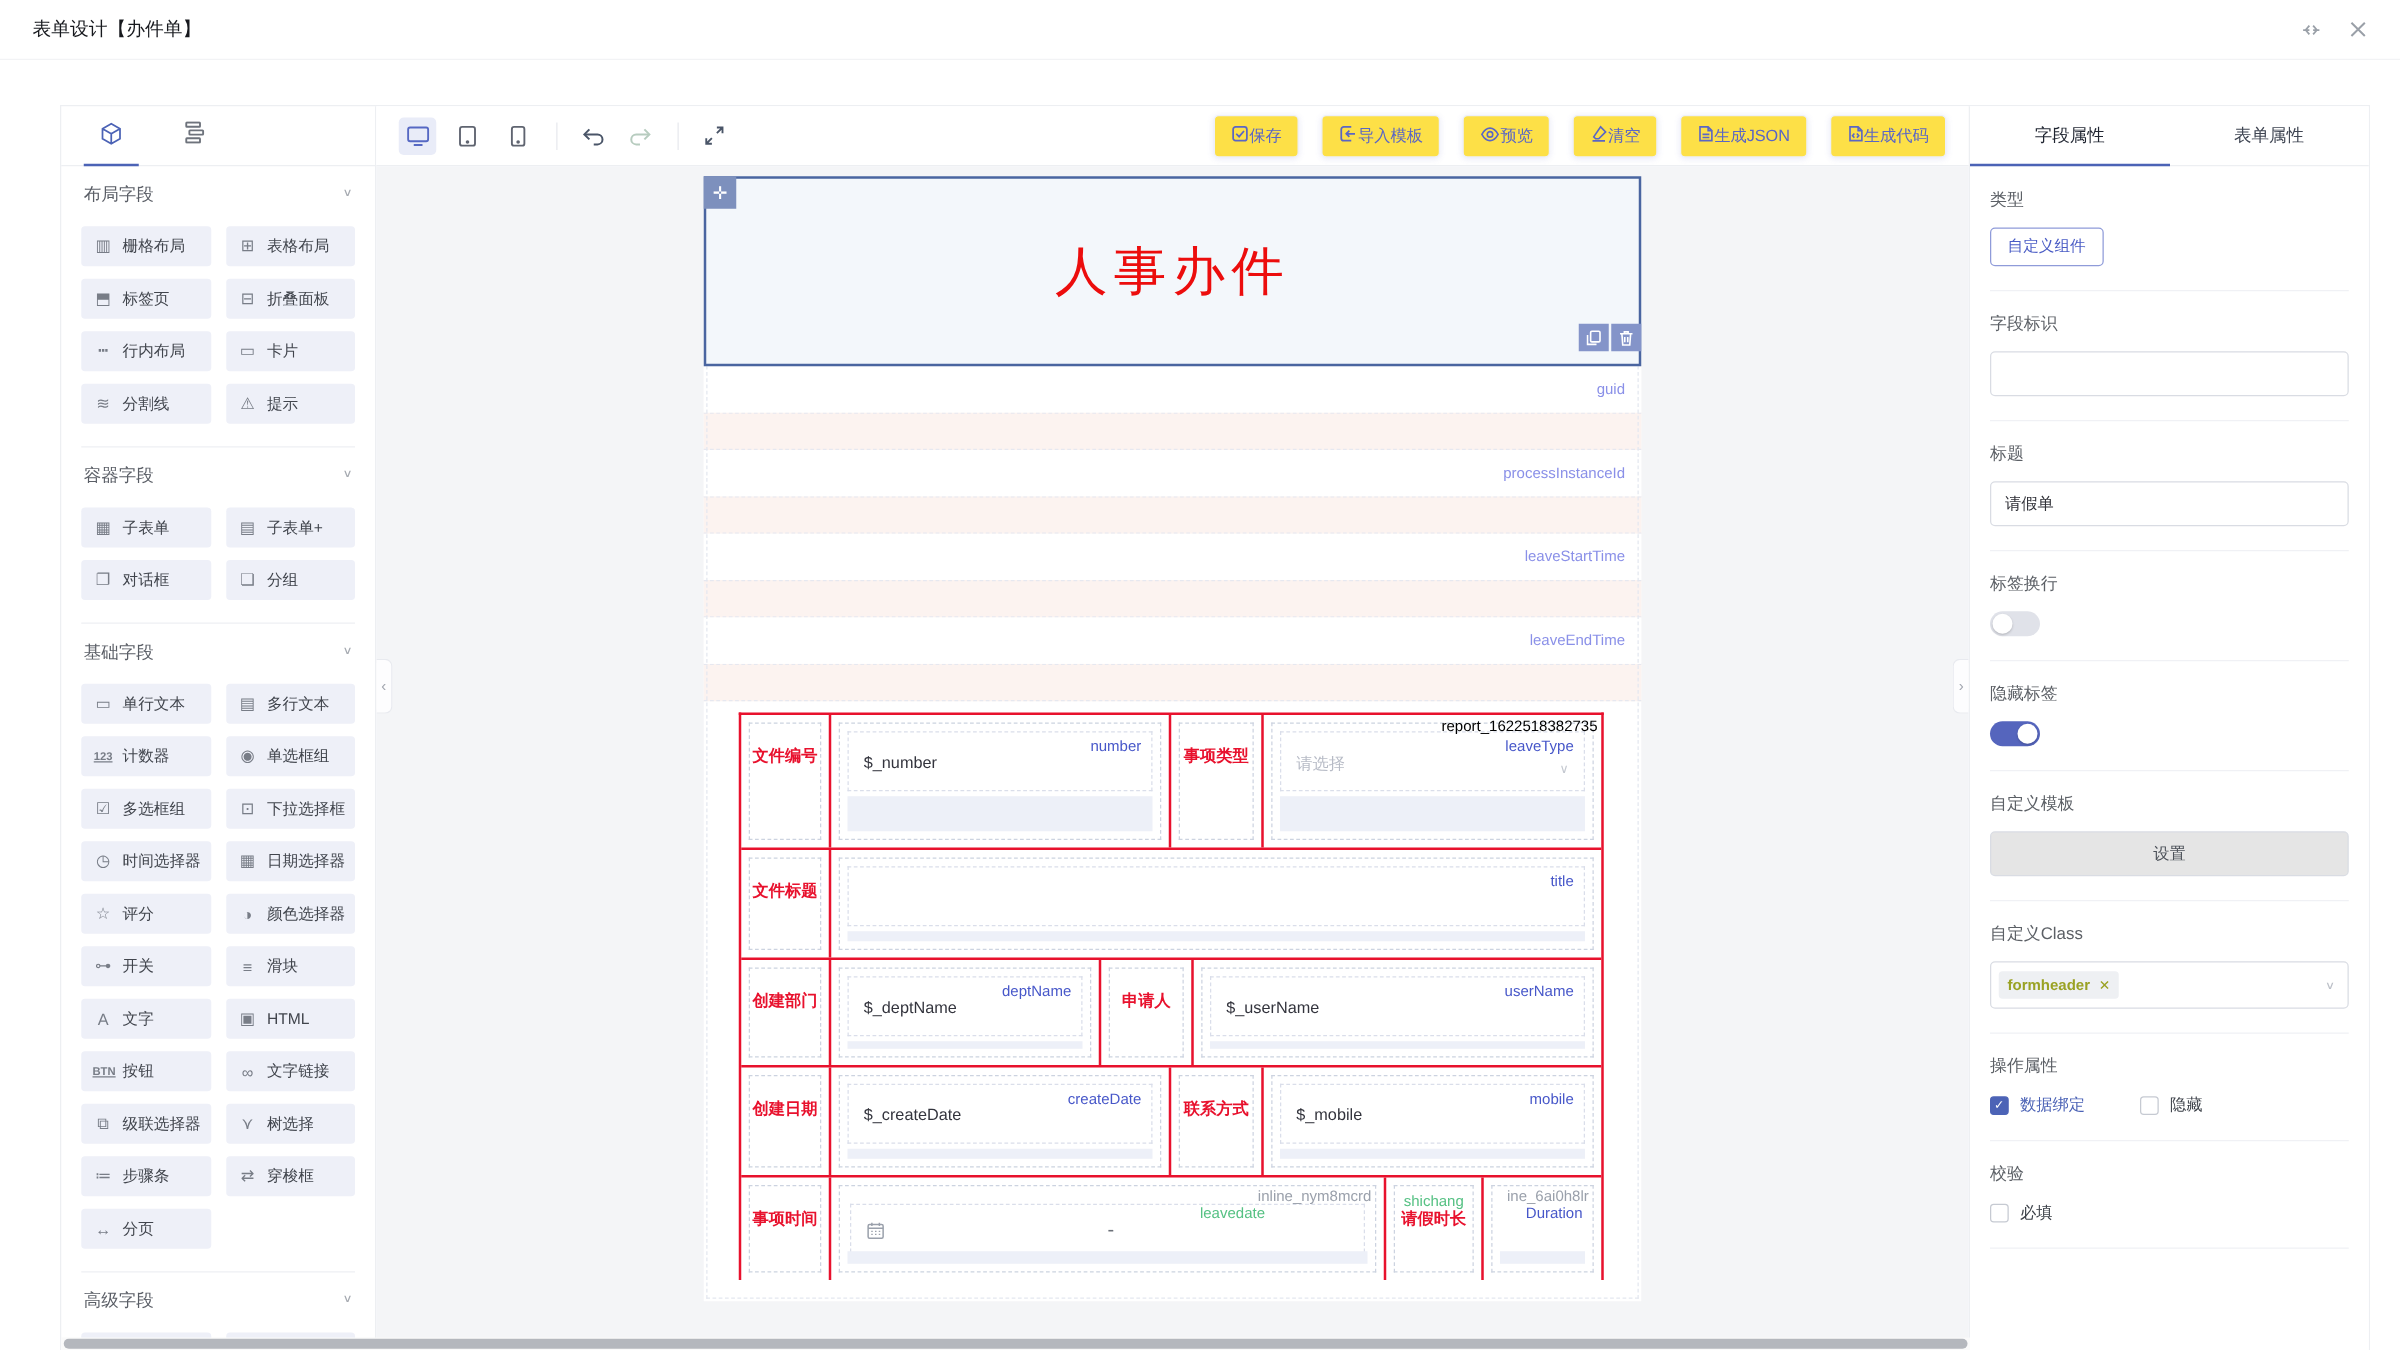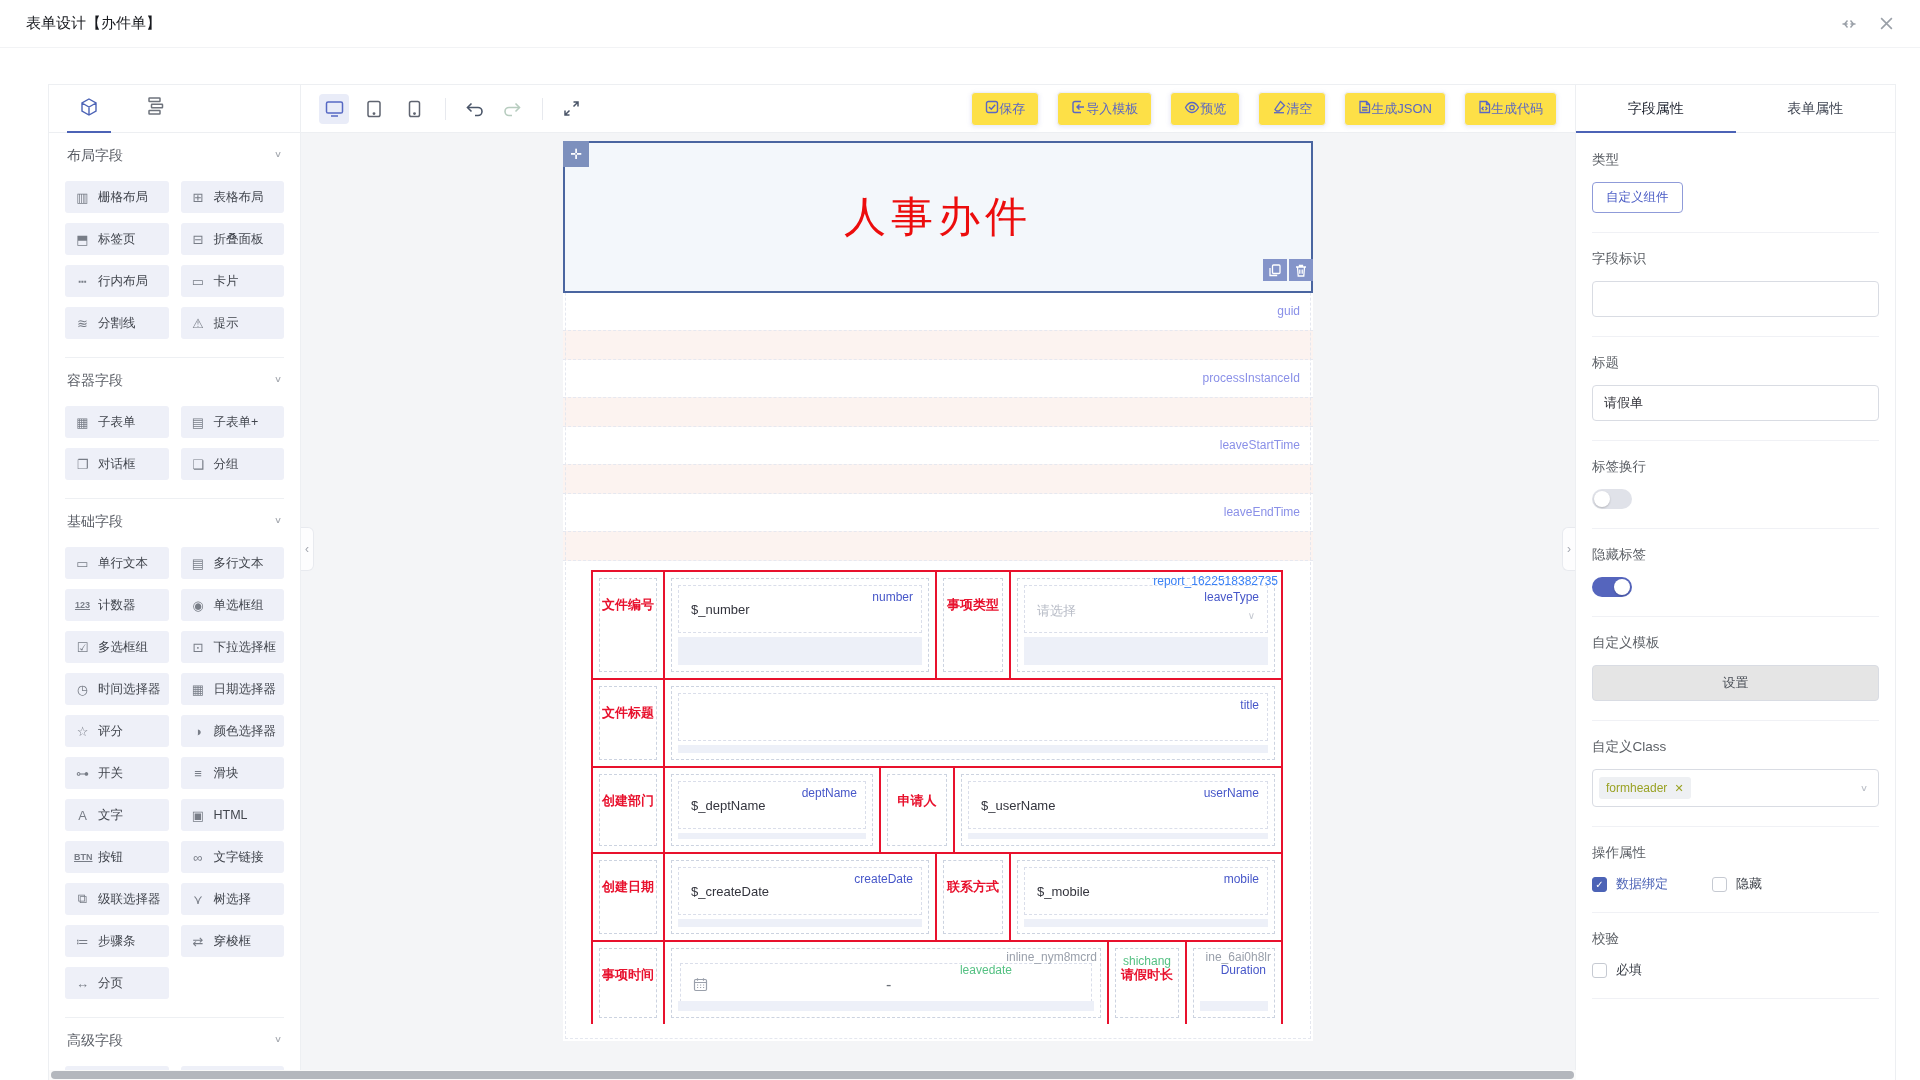--- a/index.html
+++ b/index.html
@@ -74,21 +74,21 @@
     align-items:center; justify-content:center; cursor:pointer; }
   .form-title { font-size:42px; color:#ec0d0d; letter-spacing:5px; font-weight:500; }
 
   
   .hfield { position:relative; height:37px; background:#fff; }
   .hfield .fname { position:absolute; right:13px; top:11px; font-size:12px; color:#8a90e8; }
   .hspacer { height:30px; background:#fcf3f0; border-top:1px dashed #e6e8f0; border-bottom:1px dashed #e6e8f0; }
 
   
   .rtable { position:relative; margin:9px 30px 0 28px; border:2px solid #e8112d; border-bottom:none; }
-  .report-id { position:absolute; top:2px; right:3px; font-size:12px; color:#3b82f6; z-index:4; }
+  .report-id { position:absolute; top:2px; right:3px; font-size:12px; color:#000000; z-index:4; }
   .trow { display:flex; border-bottom:2px solid #e8112d; }
   .trow:last-child { border-bottom:none; }
   .tcell { position:relative; border-right:2px solid #e8112d; overflow:hidden; }
   .tcell:last-child { border-right:none; }
   .cellwrap { position:absolute; inset:6px; border:1px dashed #ccd3e0; background:#fff; }
   .red-label { display:block; text-align:center; margin-top:17px; color:#e8112d; font-weight:bold; font-size:13px; }
   .overlay-green { position:absolute; top:5px; left:50%; transform:translateX(-50%); color:#55c183; font-size:12px; z-index:3; }
   .inbox { position:absolute; left:6px; right:6px; top:6px; height:48px; background:#fff; border:1px dashed #dadeea; }
   .fill { position:absolute; left:6px; right:6px; top:58px; bottom:6px; background:#edf0f8; }
   .fieldtag { position:absolute; top:11px; right:15px; color:#4757c9; font-size:12px; z-index:2; }
@@ -124,21 +124,21 @@
   .switch { width:40px; height:20px; border-radius:10px; background:#e0e2e9; position:relative; cursor:pointer; }
   .switch::after { content:""; position:absolute; top:2px; left:2px; width:16px; height:16px; border-radius:50%;
     background:#fff; box-shadow:0 1px 2px rgba(0,0,0,.2); transition:left .15s; }
   .switch.on { background:#5565bd; }
   .switch.on::after { left:22px; }
   .settings-btn { width:100%; height:36px; border:1px solid #d9dce3; border-radius:4px; background:#e5e5e5;
     font-size:13px; color:#4b5058; cursor:pointer; font-family:inherit; }
   .class-select { width:100%; height:38px; border:1px solid #d9dce3; border-radius:4px; position:relative;
     display:flex; align-items:center; padding:0 26px 0 6px; cursor:pointer; }
   .class-tag { background:#eef0f3; border-radius:3px; padding:4px 7px; font-size:12px; color:#9aa224;
-    display:flex; align-items:center; gap:7px; }
+    display:flex; align-items:center; gap:7px;font-weight:bold; }
   .class-tag .x { font-size:11px; cursor:pointer; }
   .cs-chev { position:absolute; right:10px; top:12px; color:#bcc0c8; font-size:11px; transform:scaleY(.8); }
   .chk-row { display:flex; align-items:center; gap:44px; }
   .chk { display:flex; align-items:center; gap:9px; cursor:pointer; font-size:13px; color:#3a3f47; }
   .chk .box { width:15px; height:15px; border:1px solid #c6cad2; border-radius:3px; background:#fff;
     display:flex; align-items:center; justify-content:center; }
   .chk.checked .box { background:#4c63b6; border-color:#4c63b6; color:#fff; font-size:10px; }
   .chk.checked .lbl { color:#4c63b6; }
 </style>
 </head>

